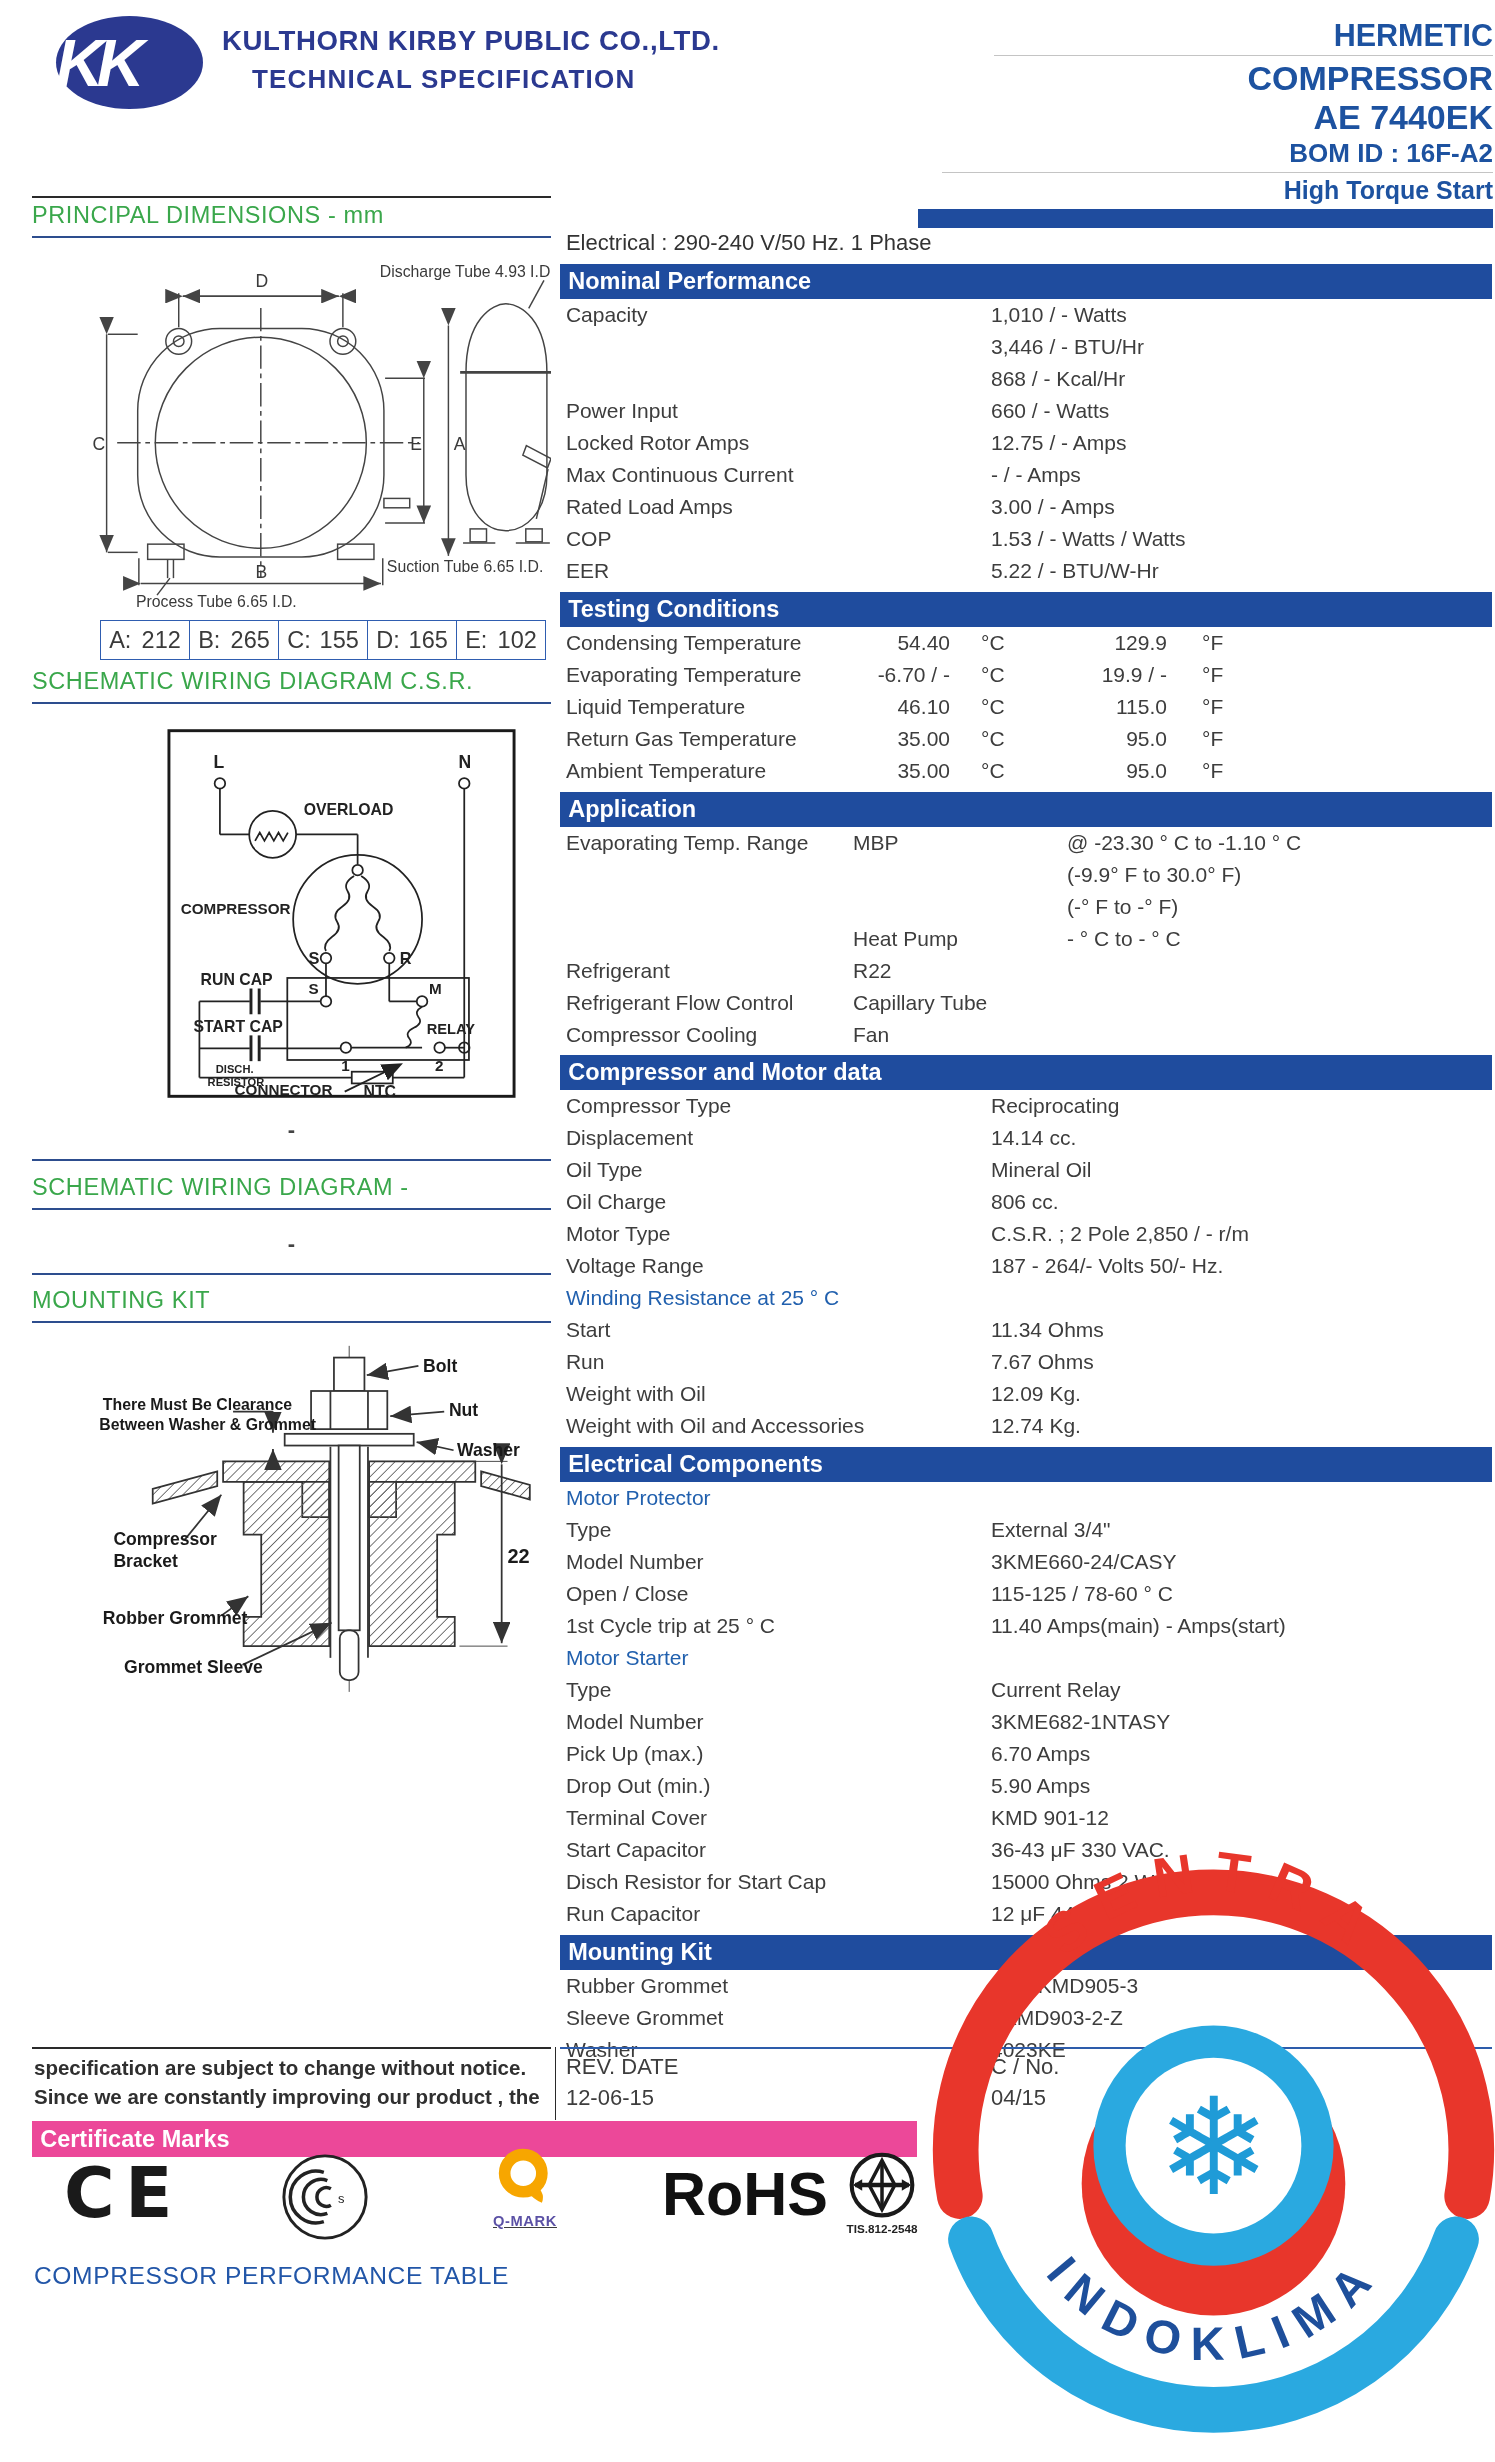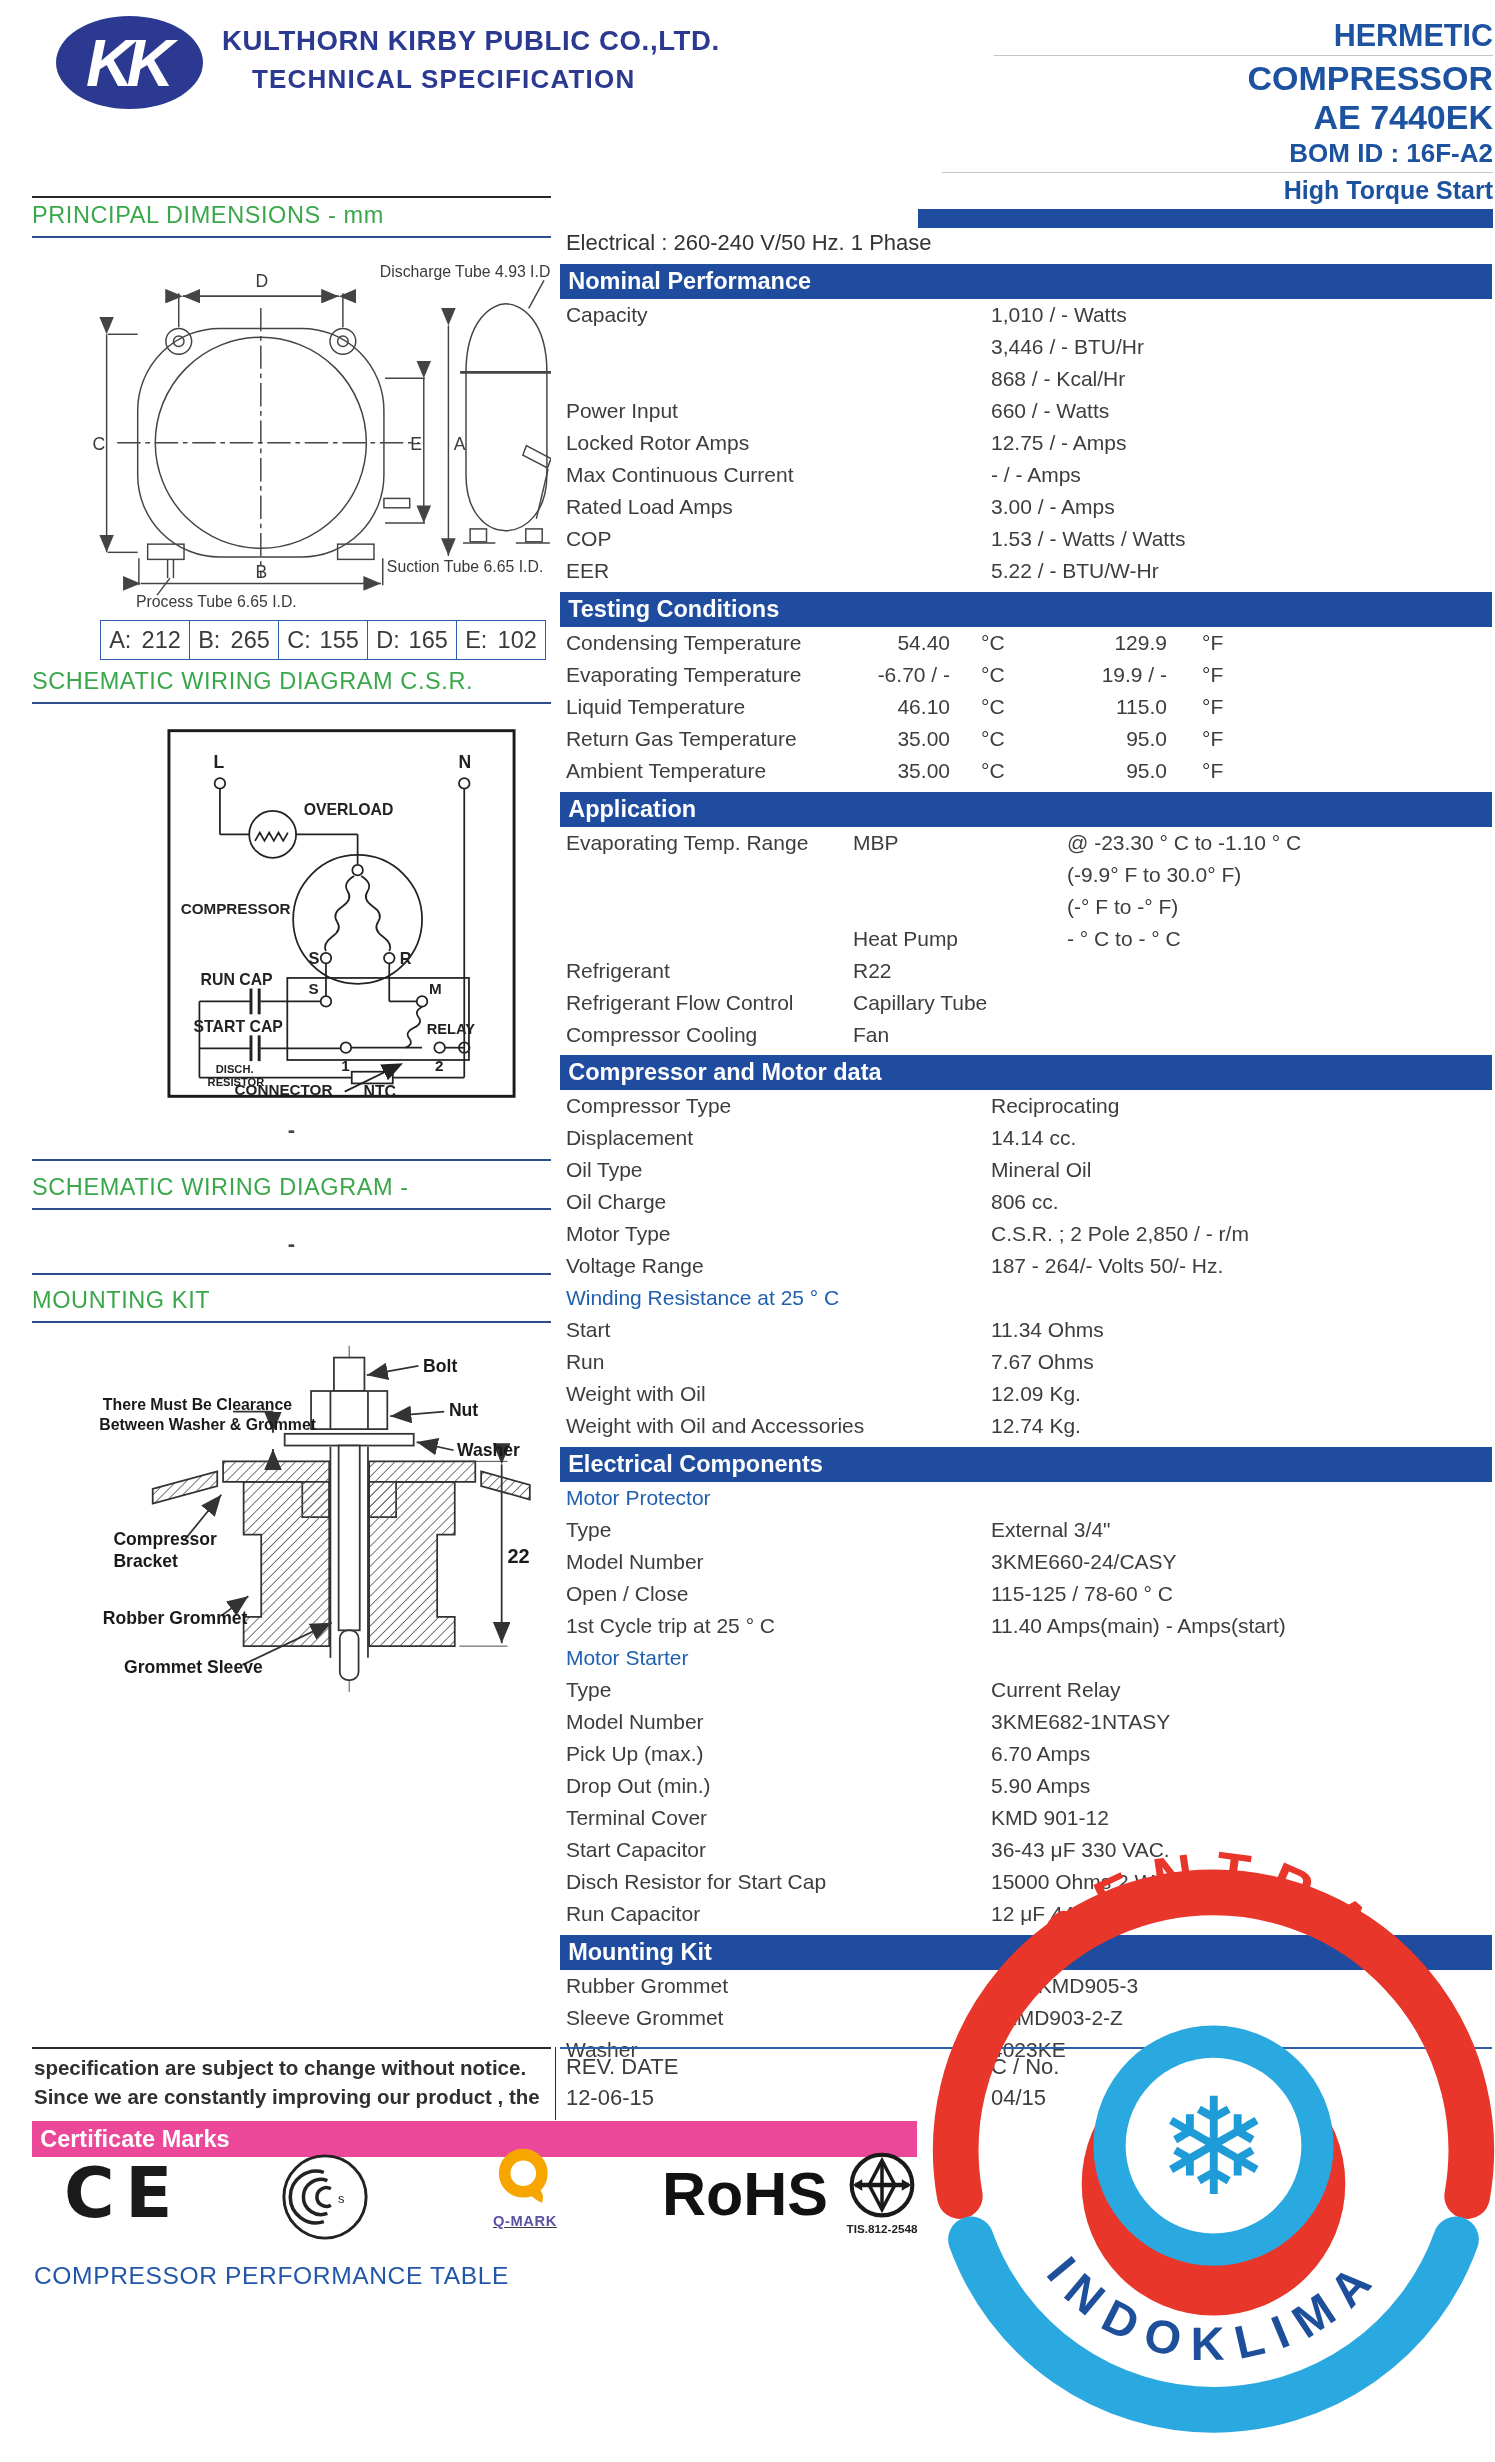--- a/index.html
+++ b/index.html
@@ -1,21 +1,21 @@
 <!DOCTYPE html>
 <html style="font-size:9.4px"><head>
 <meta charset="utf-8">
 <style>
   html,body{margin:0;padding:0;background:#e8e8e8;}
   #page{position:relative;width:1495px;height:2462px;background:#ffffff;overflow:hidden;
         font-family:"Liberation Sans","DejaVu Sans",sans-serif;color:#3d3d3d;}
   .abs{position:absolute;}
   
   #logo{left:56px;top:16.4px;width:147px;height:93px;background:#2b3990;border-radius:50%;
-        display:flex;align-items:center;justify-content:center;}
+        display:flex;align-items:center;justify-content:flex-start;}
   #logo span{color:#fff;font-size:66px;font-weight:bold;font-style:italic;letter-spacing:-7px;padding-right:5.9px;}
   .company1{left:222px;top:24.6px;font-size:27.6px;font-weight:bold;color:#2b3990;letter-spacing:0.6px;}
   .company2{left:252px;top:64px;font-size:26px;font-weight:bold;color:#2b3990;letter-spacing:1.2px;}
   #rheader{left:918px;top:17.6px;width:575px;text-align:right;color:#1d52a0;}
   #rheader .h1{font-size:30.5px;font-weight:bold;line-height:35px;}
   #rheader .h2{font-size:34px;font-weight:bold;line-height:39px;}
   #rheader .h3{font-size:26px;font-weight:bold;line-height:32px;}
   #rheader .h4{font-size:25px;font-weight:bold;line-height:29px;}
   #rheader .gline{border-top:1.8px solid #c4c4c4;margin:2.9px 0 2.9px 76px;}
   #rheader .gline2{border-top:1.8px solid #c4c4c4;margin:2.9px 0 2.9px 23.5px;}
@@ -316,21 +316,21 @@
       <text x="4" y="152" font-size="27">Between Washer &amp; Grommet</text>
       <text x="28" y="348">Compressor</text>
       <text x="28" y="385">Bracket</text>
       <text x="10" y="482">Robber Grommet</text>
       <text x="46" y="566">Grommet Sleeve</text>
       <text x="700" y="378" font-size="34">22</text>
     </g>
   </svg>
 
   <div id="rcol" class="abs">
-    <div id="elec">Electrical : 260-240 V/50 Hz. 1 Phase</div>
+    <div id="elec">Electrical : 290-240 V/50 Hz. 1 Phase</div>
 
     <div class="bar">Nominal Performance</div>
     <div class="rrow">
         <span class="rlabel">Capacity</span>
         <span class="rvalue">1,010 / - Watts</span>
       </div>
     <div class="rrow">
         <span class="rlabel"></span>
         <span class="rvalue">3,446 / - BTU/Hr</span>
       </div>

